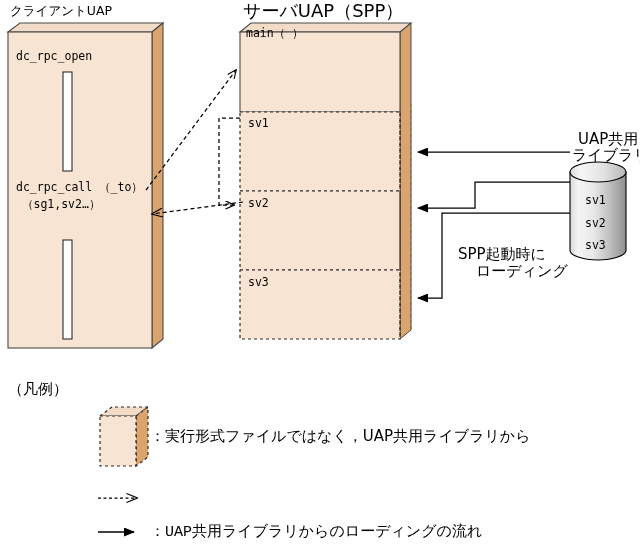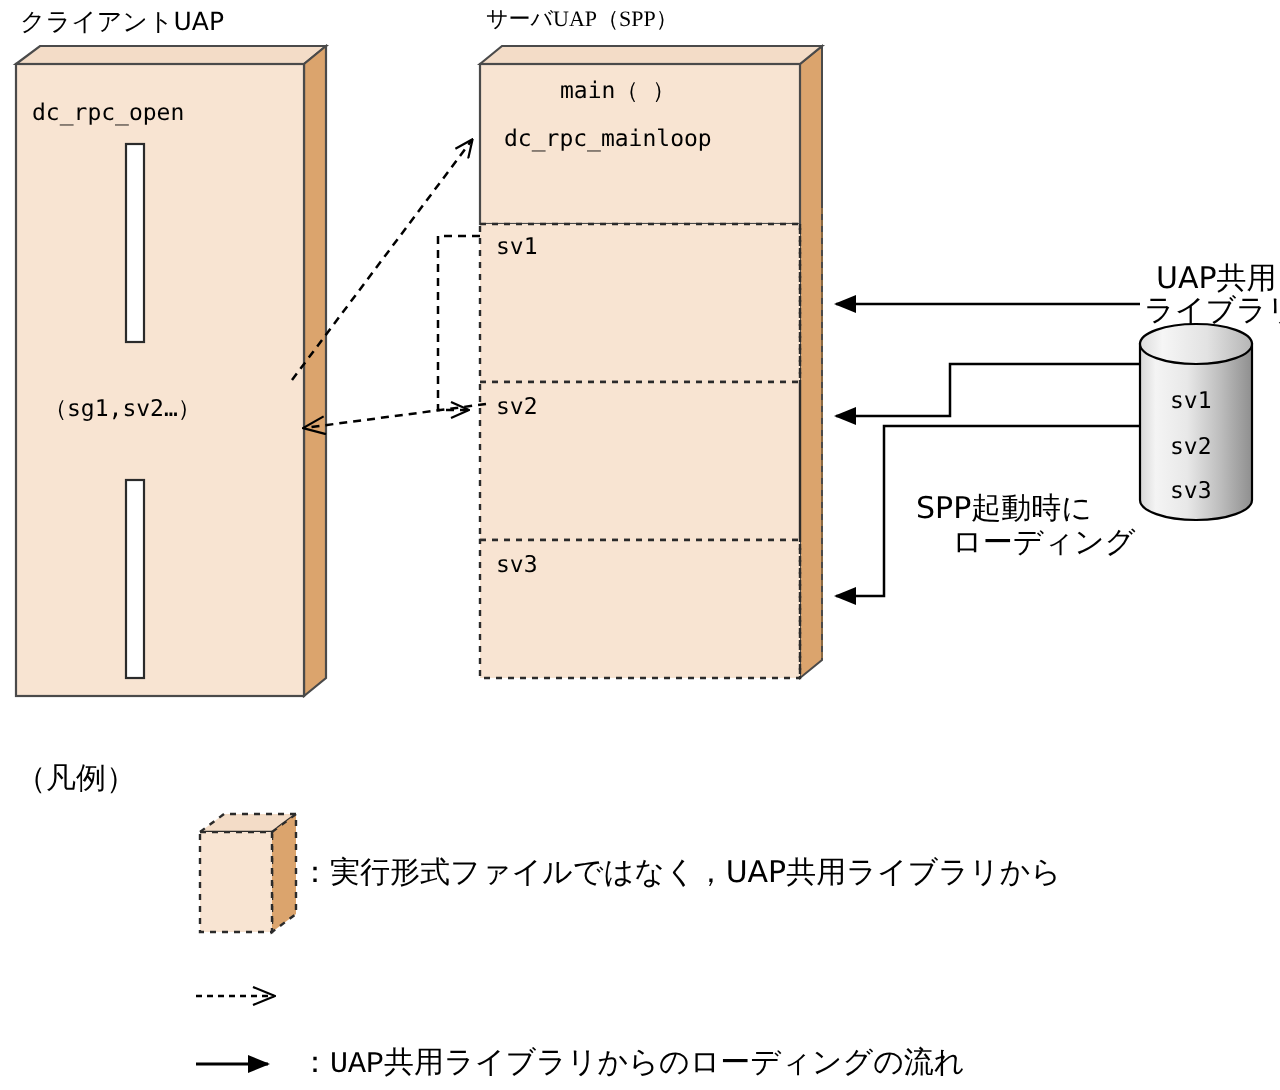--- a/index.html
+++ b/index.html
@@ -121,28 +121,28 @@
       <rect x="100" y="416" width="36" height="50" fill="#f8e4d2" stroke="#2b2b2b" stroke-width="1.2" stroke-dasharray="3,3"></rect>
     </g>
 
     <path d="M98,498 L137,498" fill="none" stroke="#000" stroke-width="1.25" stroke-dasharray="3,2.5" marker-end="url(#arrowOpen)"></path>
 
     <path d="M98,532 L134,532" fill="none" stroke="#000" stroke-width="1.6" marker-end="url(#arrowFilled)"></path>
   </svg>
 
   <div class="lbl lbl-jp" style="left:10px; top:3px; font-size:12.5px;text-align:right;">クライアントUAP</div>
 
-  <div class="lbl lbl-jp" style="left:243px; top:3px; font-size:11px;font-family:Liberation Serif, serif;">サーバUAP（SPP）</div>
+  <div class="lbl lbl-jp" style="left:243px; top:3px; font-size:18px;">サーバUAP（SPP）</div>
 
   <div class="lbl lbl-mono" style="left:16px; top:49px;text-align:right;">dc_rpc_open</div>
 
+  <div class="lbl lbl-mono" style="left:16px; top:180px;">dc_rpc_call （_to）</div>
   <div class="lbl lbl-mono" style="left:22px; top:197px;">（sg1,sv2…）</div>
 
-  <div class="lbl lbl-mono" style="left:246px; top:38px;margin-left:34px;">main（ ）</div>
-  <div class="lbl lbl-mono" style="left:252px; top:62px;">dc_rpc_mainloop</div>
+  <div class="lbl lbl-mono" style="left:246px; top:26px;">main（ ）</div>
 
   <div class="lbl lbl-mono" style="left:248px; top:116px;">sv1</div>
   <div class="lbl lbl-mono" style="left:248px; top:196px;">sv2</div>
   <div class="lbl lbl-mono" style="left:248px; top:275px;">sv3</div>
 
   <div class="lbl lbl-jp" style="left:578px; top:132px;">UAP共用</div>
   <div class="lbl lbl-jp" style="left:572px; top:148px;">ライブラリ</div>
 
   <div class="lbl lbl-mono" style="left:585px; top:193px;">sv1</div>
   <div class="lbl lbl-mono" style="left:585px; top:216px;">sv2</div>

